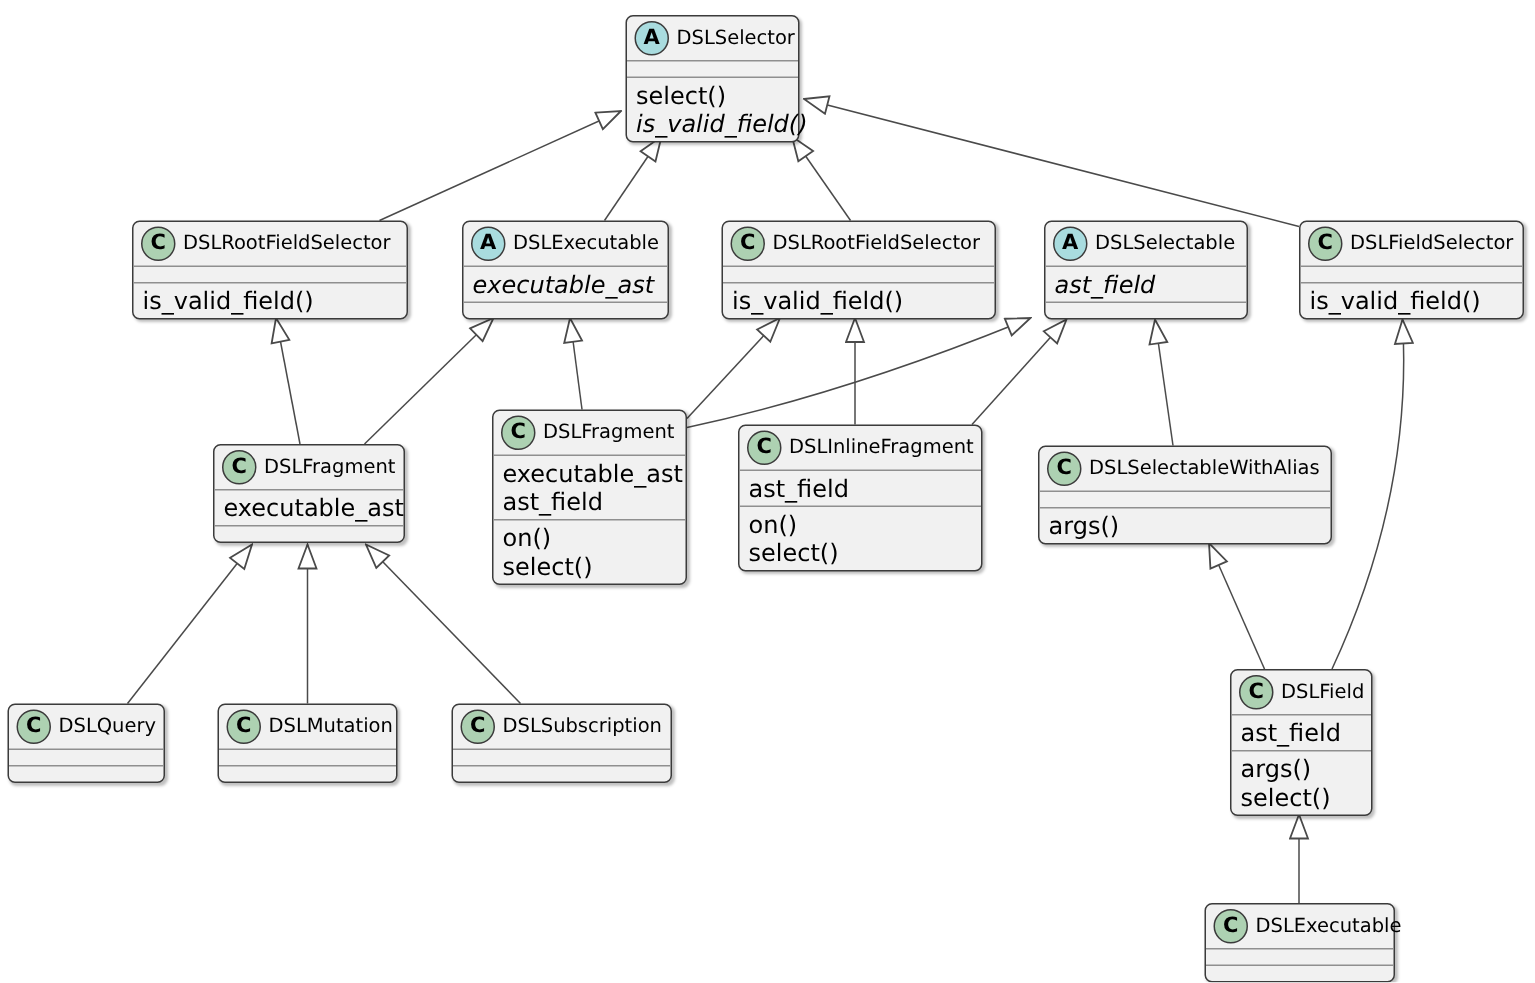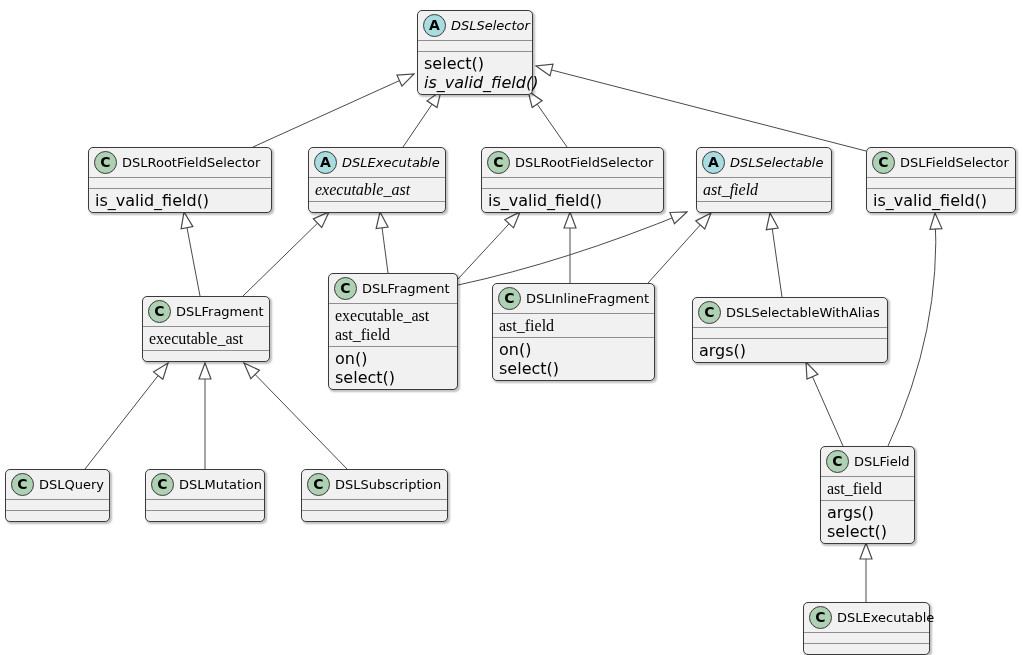--- a/index.html
+++ b/index.html
@@ -26,22 +26,22 @@
     padding:3px 5px;
     border-bottom:1px solid #8f8f8f;
   }
   .badge{
     width:21px;height:21px;border-radius:50%;
     border:1px solid #3b3b3b;
     font-weight:bold;font-size:14px;line-height:21px;
     text-align:center;flex:0 0 auto;
   }
   .cname{font-size:13px;white-space:nowrap;}
-  .uml-class.abstract .cname{font-style:italic;}
-  .attrs{border-bottom:1px solid #8f8f8f;font-family:Liberation Serif, serif;}
+  .uml-class.abstract .cname{}
+  .attrs{border-bottom:1px solid #8f8f8f;}
   .attrs,.methods{padding:2px 6px;min-height:6px;}
   .member{font-size:16px;line-height:19px;white-space:nowrap;}
   .member.it{font-style:italic;}
 </style>
 </head>
 <body>
 
 <div class="canvas">
   <svg class="edges" xmlns="http://www.w3.org/2000/svg" width="1023" height="655">
     <defs>

